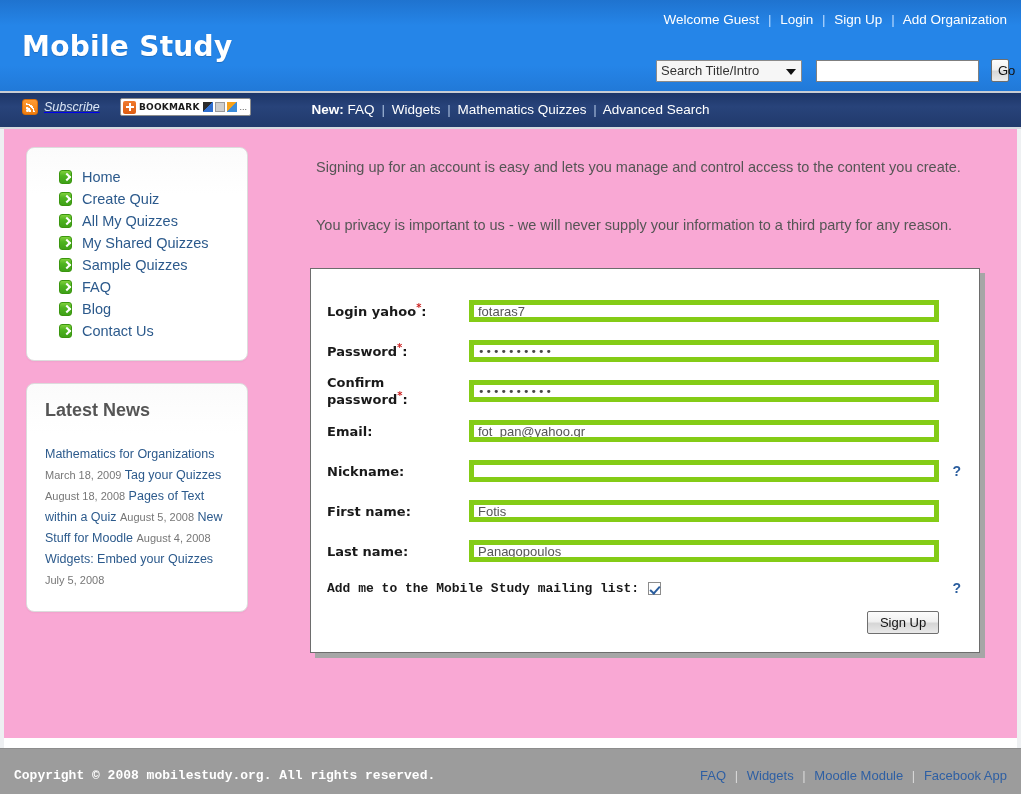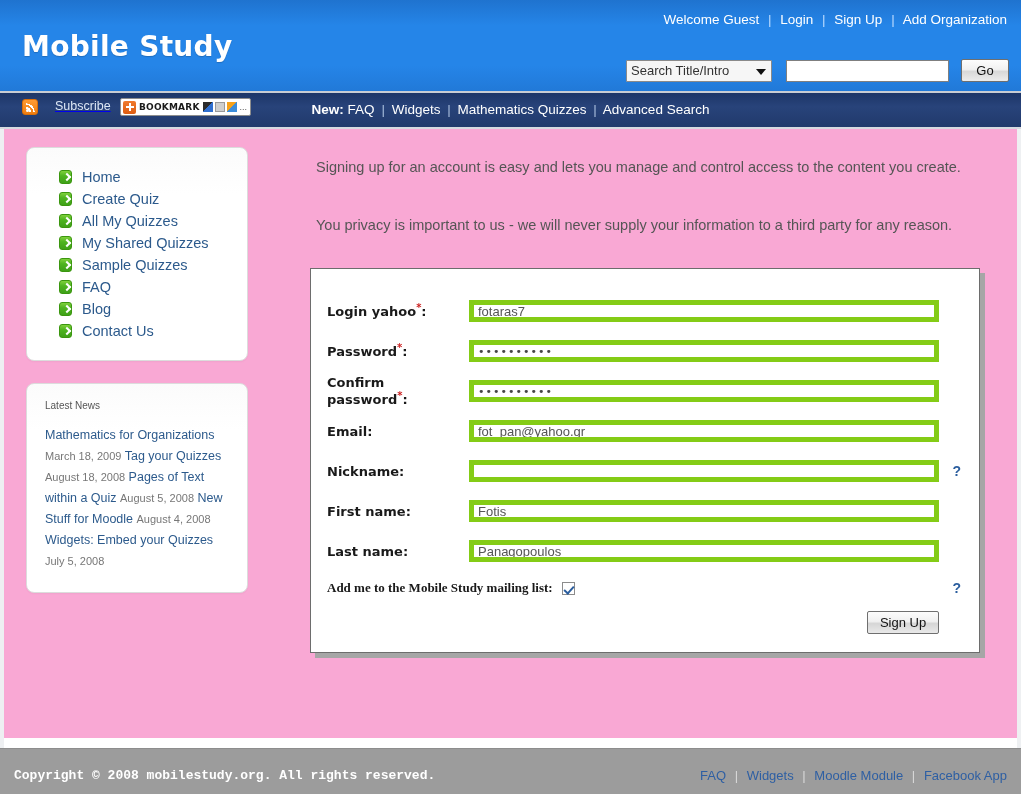--- a/index.html
+++ b/index.html
@@ -88,42 +88,44 @@
     margin-left: 14px;
     border: 1px solid #7f7f7f;
     background: #ffffff;
     font-size: 13px;
     padding: 0 3px;
     font-family: "Liberation Sans", sans-serif;
   }
   .go-btn {
     margin-left: 12px;
     height: 23px;
-    width: 48px;
+    width: 18px;
     font-size: 13px;
     background: linear-gradient(to bottom, #fdfdfd 0%, #f1f1f1 45%, #d8d8d8 55%, #ececec 100%);
     border: 1px solid #6f6f6f;
     border-radius: 2px;
     color: #111;
     cursor: pointer;
     font-family: "Liberation Sans", sans-serif;
   }
 
   
   .navbar {
     position: relative;
     height: 36px;
     background: linear-gradient(to bottom, #1d3668 0%, #28437a 40%, #213a6c 100%);
     border-bottom: 2px solid #d6dae0;
   }
   .subscribe {
     position: absolute;
     left: 22px; top: 6px;
     display: flex;
-    gap: 17px;
+    align-items: center;
+    gap: 6px;
+    font-style: italic;
   }
   .rss-icon {
     width: 16px; height: 16px;
     background: linear-gradient(to bottom, #ff9b33, #ef7d10);
     border-radius: 3px;
     position: relative;
     border: 1px solid #d96e08;
   }
   .rss-icon::before {
     content: "";
@@ -260,24 +262,24 @@
   .menu-label {
     font-size: 14.5px;
     color: #2c5a8c;
   }
 
   .news-panel {
     margin-top: 22px;
     padding: 16px 18px 20px 18px;
   }
   .news-title {
-    font-size: 10px;
-    font-weight: normal;
+    font-size: 18px;
+    font-weight: bold;
     color: #555555;
-    margin-bottom: 14px;
+    margin-bottom: 23px;
   }
   .news-body {
     font-size: 12.5px;
     color: #2c5a8c;
     line-height: 21px;
   }
   .news-body a { color: #2c5a8c; text-decoration: none; }
   .news-date { color: #777777; font-size: 11px; }
 
   
@@ -353,21 +355,21 @@
 
   .mailrow {
     display: flex;
     align-items: center;
     height: 34px;
   }
   .mailrow .mlabel {
     font-size: 13px;
     font-weight: bold;
     color: #1a1a1a;
-    font-family: Liberation Serif, serif;
+    font-family: Liberation Mono, monospace;
   }
   .checkbox {
     margin-left: 9px;
     width: 13px; height: 13px;
     border: 1px solid #8c8c8c;
     background: #ffffff;
     position: relative;
     display: inline-block;
     cursor: pointer;
   }

